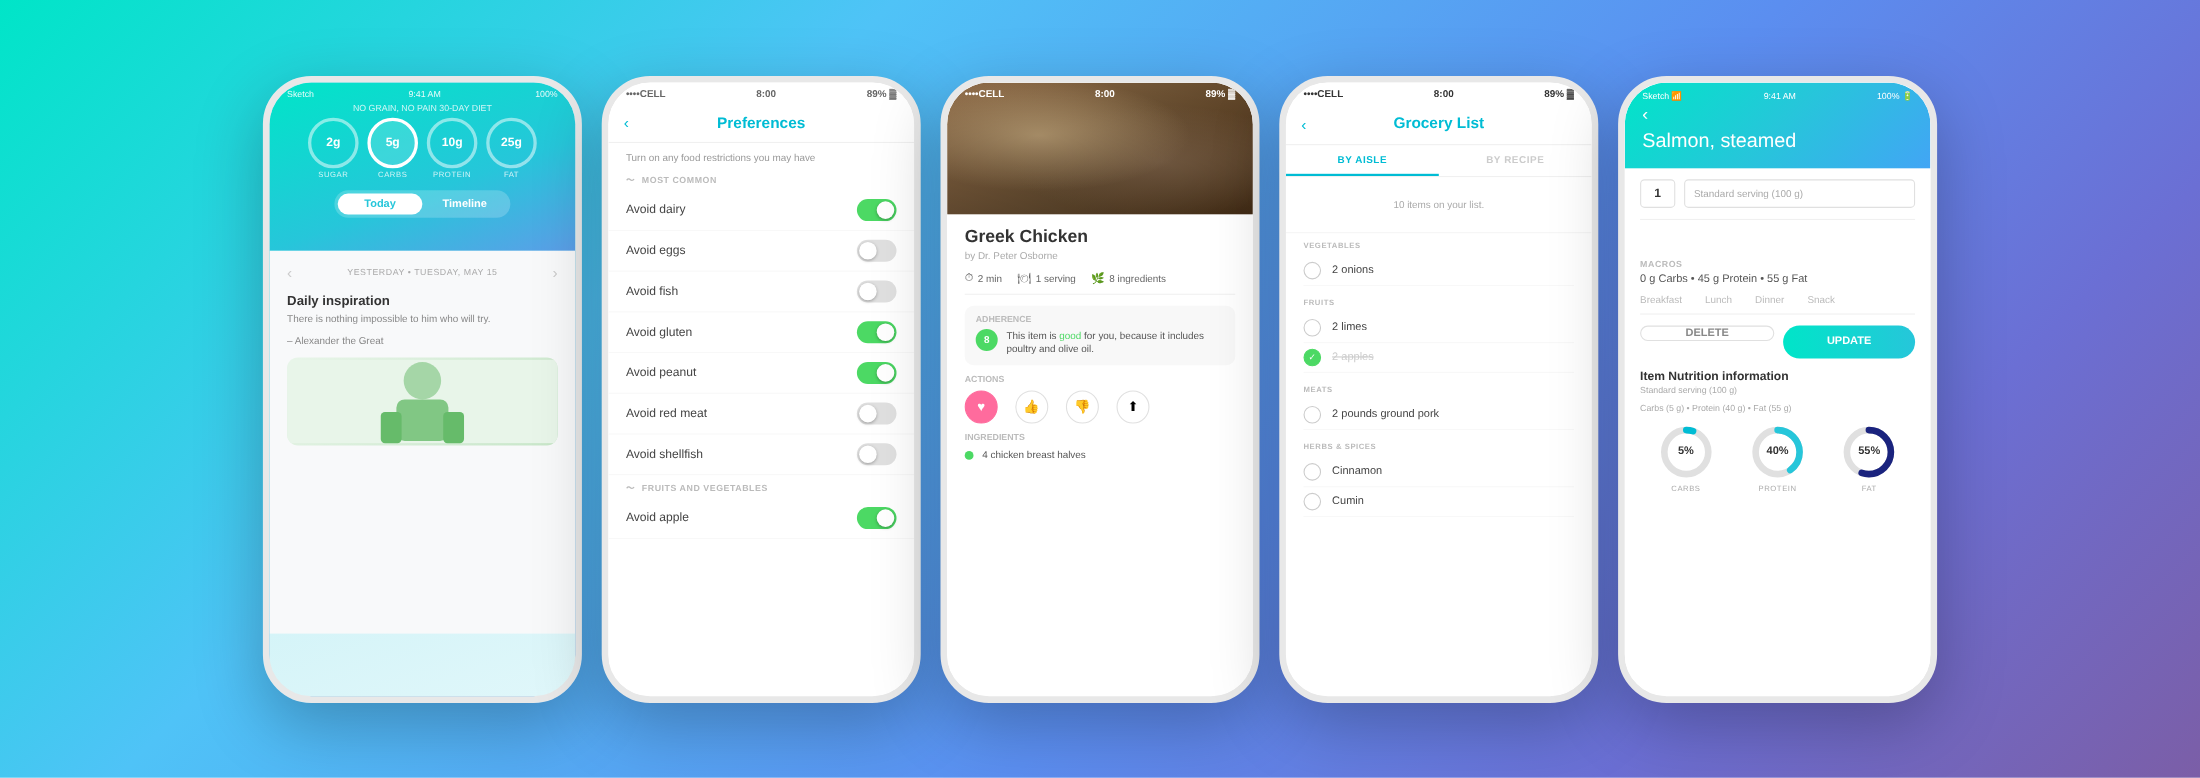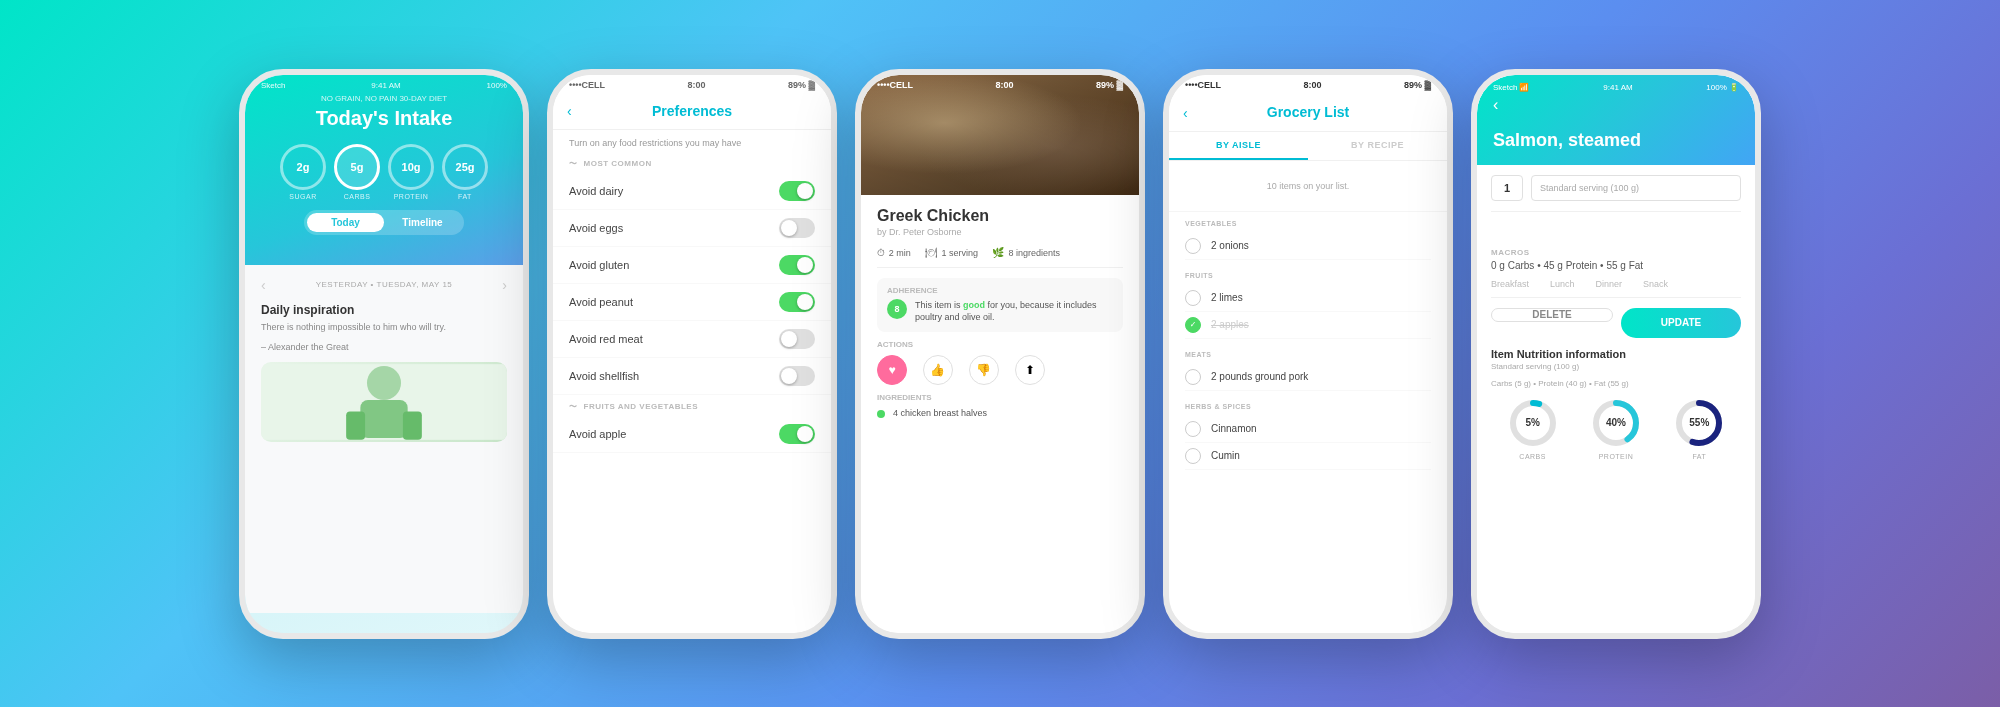--- a/index.html
+++ b/index.html
@@ -317,21 +317,21 @@
       display: flex;
       align-items: center;
       justify-content: center;
       flex-shrink: 0;
     }
     .adherence-text {
       font-size: 9px;
       color: #555;
       line-height: 1.4;
     }
-    .adherence-text .good { color: #4cd964; font-weight: 700; }
+    .adherence-text .good { color: #4cd964; font-weight: 400; }
     .actions-section { margin-bottom: 8px; }
     .actions-label {
       font-size: 8px;
       font-weight: 700;
       color: #bbb;
       text-transform: uppercase;
       margin-bottom: 6px;
     }
     .actions-row {
       display: flex;
@@ -470,23 +470,23 @@
       font-size: 8px;
       color: white;
       margin-bottom: 4px;
     }
     .phone5 .back-arrow {
       color: white;
       font-size: 14px;
     }
     .salmon-name {
       font-size: 18px;
-      font-weight: 700;
+      font-weight: 400;
       color: white;
-      margin-top: 16px;
+      margin-top: 4px;
     }
     .phone5 .salmon-content {
       background: white;
       padding: 10px 14px;
       height: calc(100% - 90px);
       overflow: hidden;
     }
     .serving-row {
       display: flex;
       align-items: center;
@@ -637,21 +637,20 @@
 
 <div class="phone phone1">
   <div class="phone-inner">
     <div class="header-area">
       <div class="top-bar">
         <span>Sketch</span>
         <span>9:41 AM</span>
         <span>100%</span>
       </div>
       <div class="diet-label">NO GRAIN, NO PAIN 30-DAY DIET</div>
-      <div class="todays-intake">Today's Intake</div>
       <div class="circles-row">
         <div class="circle-item">
           <div class="circle-ring">2g</div>
           <div class="circle-label">SUGAR</div>
         </div>
         <div class="circle-item">
           <div class="circle-ring active">5g</div>
           <div class="circle-label">CARBS</div>
         </div>
         <div class="circle-item">
@@ -710,20 +709,24 @@
 
     <div class="pref-row">
       <span class="pref-row-label">Avoid dairy</span>
       <div class="toggle on"></div>
     </div>
     <div class="pref-row">
       <span class="pref-row-label">Avoid eggs</span>
       <div class="toggle off"></div>
     </div>
     <div class="pref-row">
+      <span class="pref-row-label">Avoid fish</span>
+      <div class="toggle off"></div>
+    </div>
+    <div class="pref-row">
       <span class="pref-row-label">Avoid gluten</span>
       <div class="toggle on"></div>
     </div>
     <div class="pref-row">
       <span class="pref-row-label">Avoid peanut</span>
       <div class="toggle on"></div>
     </div>
     <div class="pref-row">
       <span class="pref-row-label">Avoid red meat</span>
       <div class="toggle off"></div>

